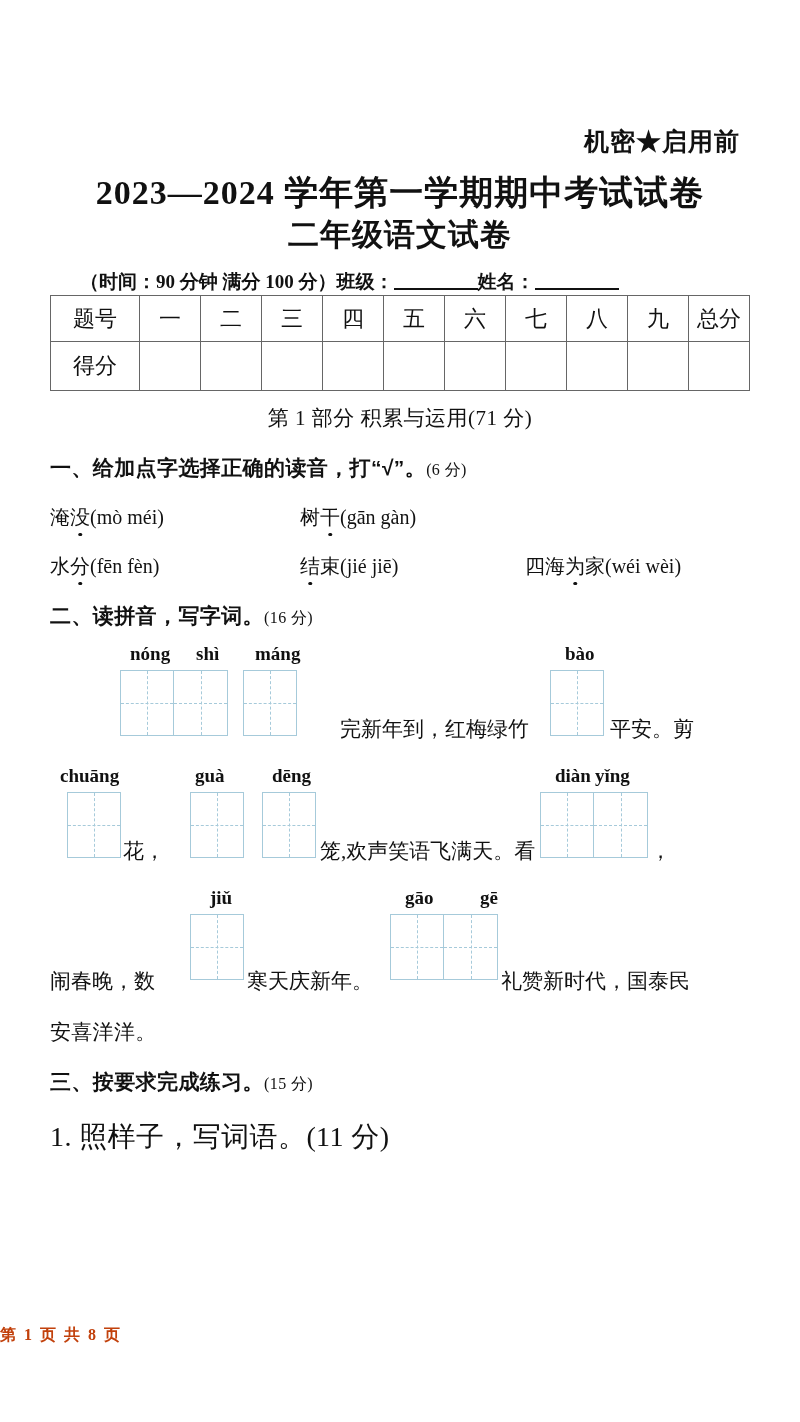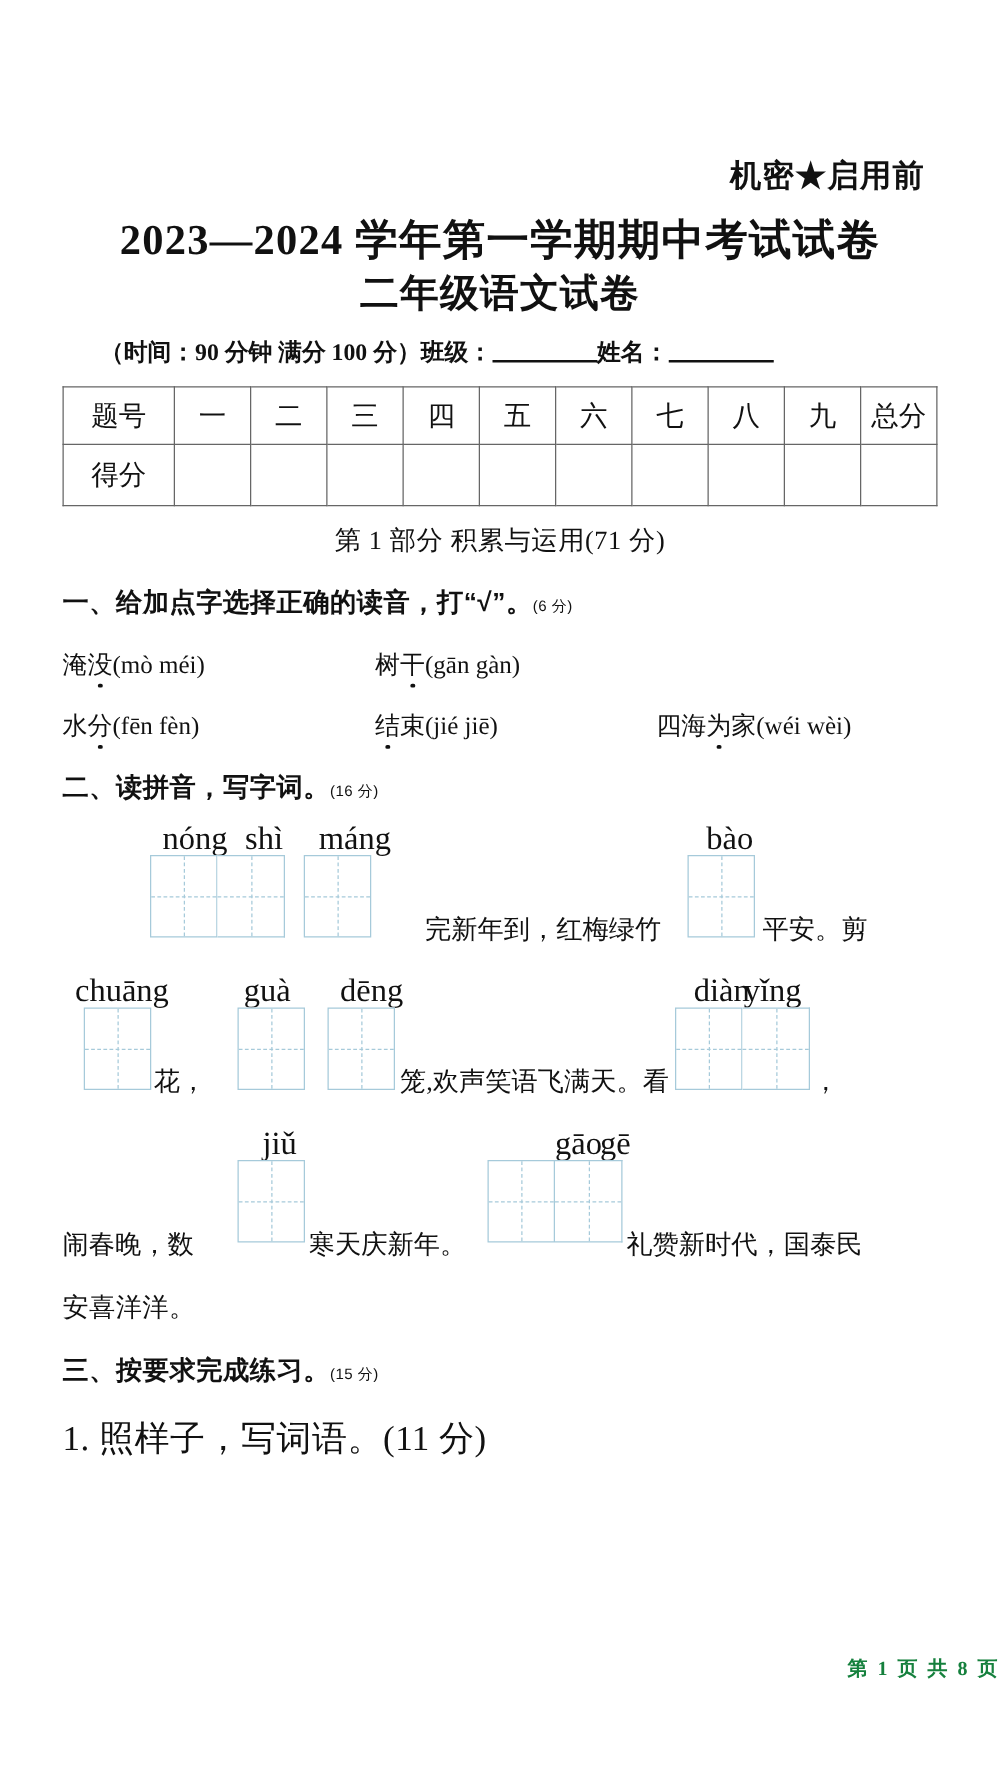--- a/index.html
+++ b/index.html
@@ -74,21 +74,20 @@
     display: inline-block;
     width: 84px;
     border-bottom: 2px solid #111;
     height: 1px;
     vertical-align: -2px;
   }
 
   
   table.score-table {
     border-collapse: collapse;
-    margin-top: 14px;
     width: 700px;
     table-layout: fixed;
   }
   table.score-table td {
     border: 1px solid #666;
     height: 43px;
     text-align: center;
     vertical-align: middle;
     font-size: 22px;
     font-family: "Liberation Serif", "DejaVu Serif", serif;
@@ -105,22 +104,22 @@
   }
   .q-head {
     font-size: 21px;
     font-weight: 700;
     margin-top: 22px;
     letter-spacing: 0.4px;
     font-family: "Liberation Sans", "DejaVu Sans", sans-serif;
   }
   .q-head .pts {
     font-weight: 400;
-    font-family: Liberation Sans, sans-serif;
-    font-size: 12px;
+    font-family: Liberation Serif, serif;
+    font-size: 16px;
   }
   .sub-q {
     font-size: 28px;
     margin-top: 22px;
     letter-spacing: 0.4px;
   }
 
   
   .choice-row {
     display: flex;
@@ -151,25 +150,26 @@
 
   
   .tz-block { margin-top: 14px; }
   .tz-line {
     position: relative;
     height: 122px;
   }
   .tz-line.l3 { height: 130px; }
   .py-label {
     position: absolute;
-    font-size: 26px;
+    font-size: 19px;
     top: 0;
     text-align: center;
     white-space: nowrap;
     line-height: 1;
+    font-weight: bold;
   }
   .tz-grid {
     position: absolute;
     display: flex;
     top: 26px;
   }
   .tz-cell {
     width: 54px;
     height: 66px;
     box-sizing: border-box;
@@ -206,23 +206,23 @@
     margin-top: 0px;
     letter-spacing: 0.3px;
   }
 
   
   .footer {
     position: absolute;
     left: 0;
     top: 1325px;
     width: 800px;
-    text-align: right;
+    text-align: left;
     font-size: 16px;
-    color: #15803d;
+    color: #c2410c;
     letter-spacing: 2px;
     font-weight: 700;
   }
 </style>
 </head>
 <body>
 
 <div class="page">
   <div class="inner">
 
@@ -340,21 +340,21 @@
           <div class="tz-grid" style="left: 490px;">
             <div class="tz-cell"></div>
             <div class="tz-cell"></div>
           </div>
           <div class="tz-text" style="left: 73px;">花，</div>
           <div class="tz-text" style="left: 270px; text-align: center;">笼,欢声笑语飞满天。看</div>
           <div class="tz-text" style="left: 600px;">，</div>
         </div>
         <div class="tz-line l3">
           <div class="py-label" style="left: 160px;">jiǔ</div>
-          <div class="py-label" style="left: 355px; margin-left: 39px;">gāo</div>
+          <div class="py-label" style="left: 355px;">gāo</div>
           <div class="py-label" style="left: 430px;">gē</div>
           <div class="tz-grid" style="left: 140px;">
             <div class="tz-cell"></div>
           </div>
           <div class="tz-grid" style="left: 340px;">
             <div class="tz-cell"></div>
             <div class="tz-cell"></div>
           </div>
           <div class="tz-text" style="left: 0px;">闹春晚，数</div>
           <div class="tz-text" style="left: 197px;">寒天庆新年。</div>

